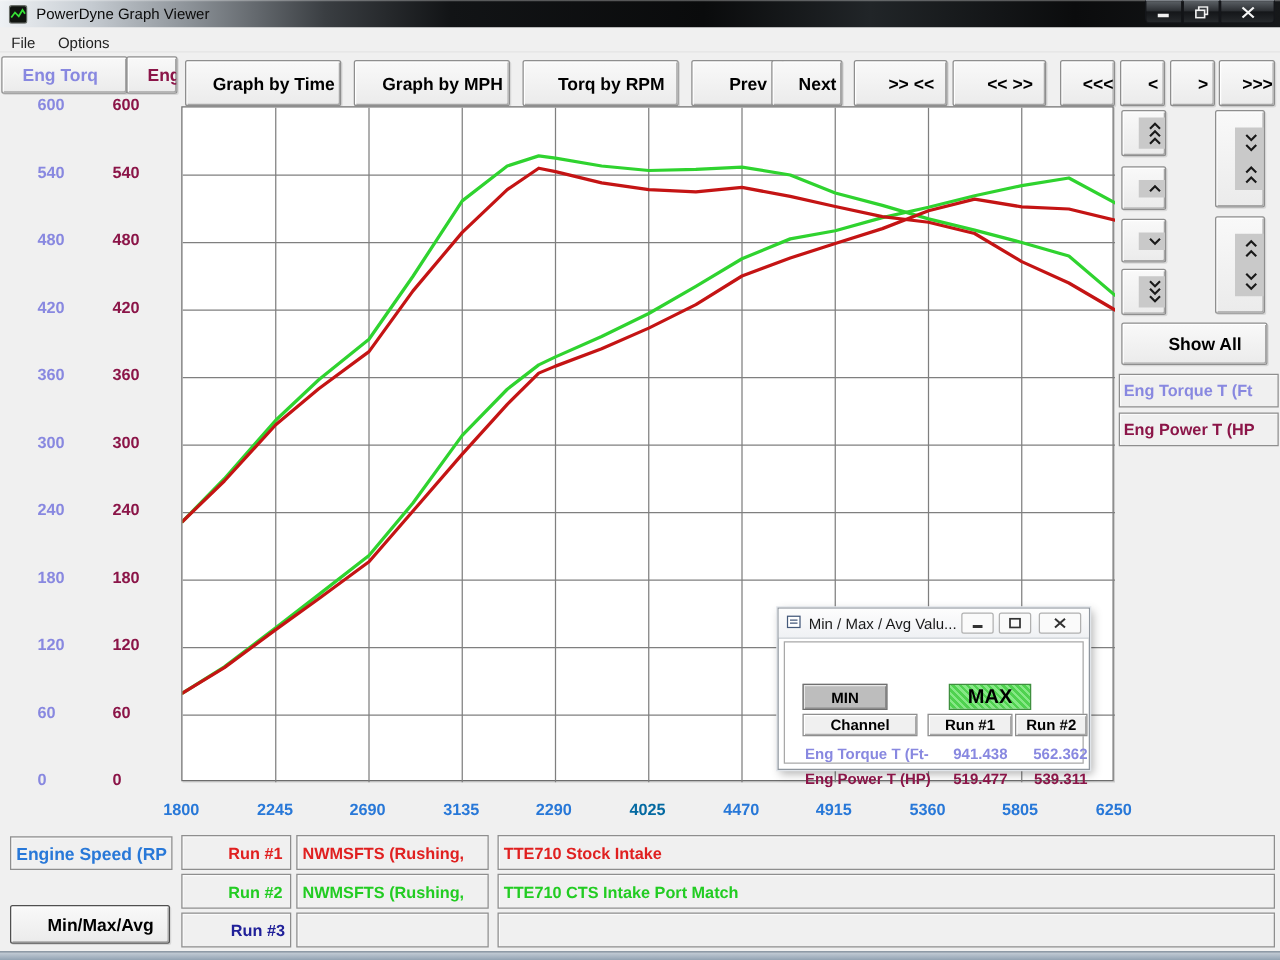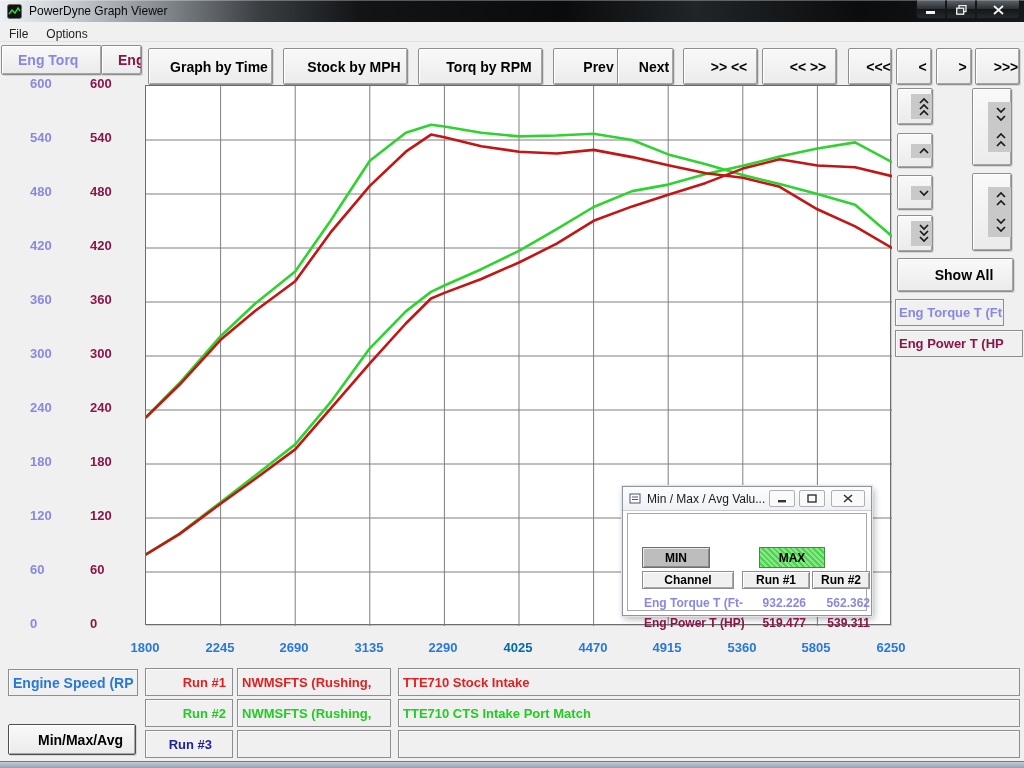--- a/index.html
+++ b/index.html
@@ -56,21 +56,21 @@
   #dlg-body { position:absolute; left:4px; top:26px; right:4px; bottom:4px; border:1px solid #a8a8a8; background:#fff; }
   .hdr { position:absolute; background:#f0f0f0; border:1px solid #8e8e8e;
     box-shadow:inset 1px 1px 0 #fff, inset -1px -1px 0 #a8a8a8; font-weight:bold; font-size:12px;
     display:flex; align-items:center; justify-content:center; height:18px; overflow:hidden; }
   #minmax-min { position:absolute; left:14px; top:33px; width:68px; height:21px; background:#bdbdbd;
     border:1px solid #6f6f6f; box-shadow:inset 1px 1px 0 #e8e8e8, inset -1px -1px 0 #8a8a8a;
     font-weight:bold; font-size:12px; display:flex; align-items:center; justify-content:center; }
   #minmax-max { position:absolute; left:131px; top:33px; width:66px; height:21px;
     background:repeating-linear-gradient(45deg,#86e886 0 2px,#4fd24f 2px 4px),
                repeating-linear-gradient(-45deg,rgba(255,255,255,.45) 0 2px, rgba(0,0,0,0) 2px 4px);
-    border:1px solid #3f8f3f; font-weight:bold; font-size:12px; display:flex; align-items:center; justify-content:center; }
+    border:1px solid #3f8f3f; font-weight:bold; font-size:16px; display:flex; align-items:center; justify-content:center; }
   .dlg-cell { position:absolute; font-weight:bold; font-size:12px; white-space:nowrap; overflow:hidden; }
   .dlg-val { text-align:right; }
 
   
   .bp-box { position:absolute; height:28px; }
   #minmax-open-btn { border:1px solid #4f4f4f; font-size:14px; }
   #bottom-edge { position:absolute; left:0; bottom:0; width:1024px; height:7px;
     background:linear-gradient(#c3ccd6,#93a3b3); border-top:1px solid #6d7d8d; }
 </style>
 </head>
@@ -108,21 +108,21 @@
 
   <div id="menubar">
     <span class="menu-item">File</span>
     <span class="menu-item">Options</span>
   </div>
 
   <div id="gen-buttons">
       <div class="btn chan-btn" style="left: 1px; top: 45px; width: 101px; height: 30px; color: rgb(136, 136, 224);">Eng Torq</div>
       <div class="btn chan-btn" style="left: 101px; top: 45px; width: 41px; height: 30px; color: rgb(139, 21, 72);">Eng Powe</div>
       <div class="btn" style="left: 148px; top: 48px; width: 125px; height: 37px;">Graph by Time</div>
-      <div class="btn" style="left: 283px; top: 48px; width: 125px; height: 37px;">Stock by MPH</div>
+      <div class="btn" style="left: 283px; top: 48px; width: 125px; height: 37px;">Graph by MPH</div>
       <div class="btn" style="left: 418px; top: 48px; width: 125px; height: 37px;">Torq by RPM</div>
       <div class="btn" style="left: 553px; top: 48px; width: 74px; height: 37px;">Prev</div>
       <div class="btn" style="left: 617px; top: 48px; width: 57px; height: 37px;">Next</div>
       <div class="btn" style="left: 683px; top: 48px; width: 75px; height: 37px;">&gt;&gt; &lt;&lt;</div>
       <div class="btn" style="left: 762px; top: 48px; width: 75px; height: 37px;">&lt;&lt; &gt;&gt;</div>
       <div class="btn" style="left: 848px; top: 48px; width: 44px; height: 37px;">&lt;&lt;&lt;</div>
       <div class="btn" style="left: 896px; top: 48px; width: 36px; height: 37px;">&lt;</div>
       <div class="btn" style="left: 936px; top: 48px; width: 36px; height: 37px;">&gt;</div>
       <div class="btn" style="left: 975px; top: 48px; width: 45px; height: 37px;">&gt;&gt;&gt;</div>
     </div>
@@ -235,21 +235,21 @@
     <span class="chev-pad">
       <svg width="12" height="44">
           <polyline points="2,7 6,3 10,7" fill="none" stroke="#1a1a1a" stroke-width="1.7"></polyline>
           <polyline points="2,15 6,11 10,15" fill="none" stroke="#1a1a1a" stroke-width="1.7"></polyline>
           <polyline points="2,29 6,33 10,29" fill="none" stroke="#1a1a1a" stroke-width="1.7"></polyline>
           <polyline points="2,37 6,41 10,37" fill="none" stroke="#1a1a1a" stroke-width="1.7"></polyline>
         </svg>
     </span>
   </div>
   <div class="btn" style="left:897px; top:258px; width:117px; height:34px;">Show All</div>
-  <div class="field" id="rp-torque" style="left: 895px; top: 299px; width: 109px; height: 27px; padding-left: 3px; color: rgb(136, 136, 224);">Eng Torque T (Ft</div>
+  <div class="field" id="rp-torque" style="left: 895px; top: 299px; width: 128px; height: 27px; padding-left: 3px; color: rgb(136, 136, 224);">Eng Torque T (Ft</div>
   <div class="field" id="rp-power" style="left: 895px; top: 330px; width: 128px; height: 27px; padding-left: 3px; color: rgb(139, 21, 72);">Eng Power T (HP</div>
 
   <div id="minmax-dialog">
     <div id="dlg-titlebar">
       <span style="margin-left:6px; display:inline-block;">
         <svg width="13" height="12">
             <rect x="1" y="2" width="10" height="9" fill="#fff" stroke="#44597a"></rect>
             <line x1="3" y1="5" x2="9" y2="5" stroke="#44597a"></line>
             <line x1="3" y1="7.5" x2="9" y2="7.5" stroke="#44597a"></line>
           </svg>
@@ -272,37 +272,37 @@
       </div>
     </div>
     <div id="dlg-body">
       <div id="minmax-min">MIN</div>
       <div id="minmax-max">MAX</div>
       <div id="dlg-table">
           <div class="hdr" style="left: 14px; top: 57px; width: 92px;">Channel</div>
           <div class="hdr" style="left: 114px; top: 57px; width: 68px;">Run #1</div>
           <div class="hdr" style="left: 184px; top: 57px; width: 58px;">Run #2</div>
           <div class="dlg-cell" style="left: 16px; top: 82px; width: 100px; color: rgb(136, 136, 224);">Eng Torque T (Ft-</div>
-          <div class="dlg-cell dlg-val" style="left: 112px; top: 82px; width: 66px; color: rgb(136, 136, 224);">932.226</div>
+          <div class="dlg-cell dlg-val" style="left: 112px; top: 82px; width: 66px; color: rgb(136, 136, 224);">941.438</div>
           <div class="dlg-cell dlg-val" style="left: 180px; top: 82px; width: 62px; color: rgb(136, 136, 224);">562.362</div>
           <div class="dlg-cell" style="left: 16px; top: 102px; width: 100px; color: rgb(139, 21, 72);">Eng Power T (HP)</div>
           <div class="dlg-cell dlg-val" style="left: 112px; top: 102px; width: 66px; color: rgb(139, 21, 72);">519.477</div>
           <div class="dlg-cell dlg-val" style="left: 180px; top: 102px; width: 62px; color: rgb(139, 21, 72);">539.311</div>
         </div>
     </div>
   </div>
 
   <div class="field" style="left: 8px; top: 669px; width: 130px; height: 27px; padding-left: 4px; color: rgb(40, 120, 216); font-size: 14px;" id="engine-speed-box">Engine Speed (RP</div>
   <div id="bottom-rows">
       <div class="field bp-box" style="left: 145px; top: 668px; width: 88px; justify-content: flex-end; padding-right: 6px; color: rgb(224, 32, 32);">Run #1</div>
       <div class="field bp-box" style="left: 237px; top: 668px; width: 154px; padding-left: 4px; color: rgb(224, 32, 32);">NWMSFTS (Rushing,</div>
       <div class="field bp-box" style="left: 398px; top: 668px; width: 622px; padding-left: 4px; color: rgb(224, 32, 32);">TTE710 Stock Intake</div>
       <div class="field bp-box" style="left: 145px; top: 699px; width: 88px; justify-content: flex-end; padding-right: 6px; color: rgb(34, 204, 34);">Run #2</div>
       <div class="field bp-box" style="left: 237px; top: 699px; width: 154px; padding-left: 4px; color: rgb(34, 204, 34);">NWMSFTS (Rushing,</div>
       <div class="field bp-box" style="left: 398px; top: 699px; width: 622px; padding-left: 4px; color: rgb(34, 204, 34);">TTE710 CTS Intake Port Match</div>
-      <div class="field bp-box" style="left: 145px; top: 730px; width: 88px; justify-content: flex-end; padding-right: 20px; color: rgb(32, 32, 153);">Run #3</div>
+      <div class="field bp-box" style="left: 145px; top: 730px; width: 88px; justify-content: flex-end; padding-right: 4px; color: rgb(32, 32, 153);">Run #3</div>
       <div class="field bp-box" style="left: 237px; top: 730px; width: 154px; padding-left: 4px; color: rgb(32, 32, 153);"></div>
       <div class="field bp-box" style="left: 398px; top: 730px; width: 622px; padding-left: 4px; color: rgb(32, 32, 153);"></div>
     </div>
   <div class="btn" id="minmax-open-btn" style="left:8px; top:724px; width:128px; height:31px;">Min/Max/Avg</div>
 
   <div id="bottom-edge"></div>
 </div>
 
 </body></html>

